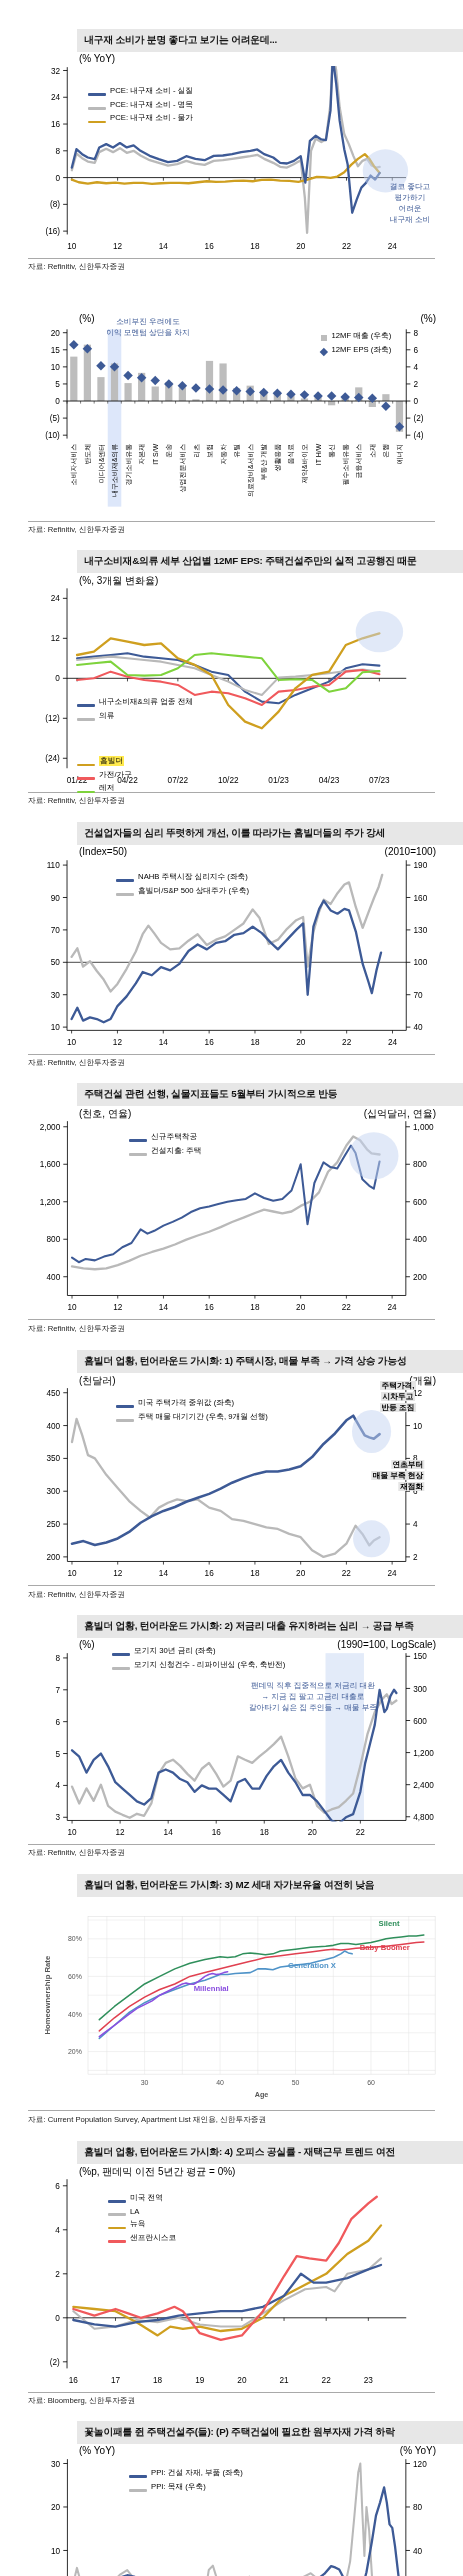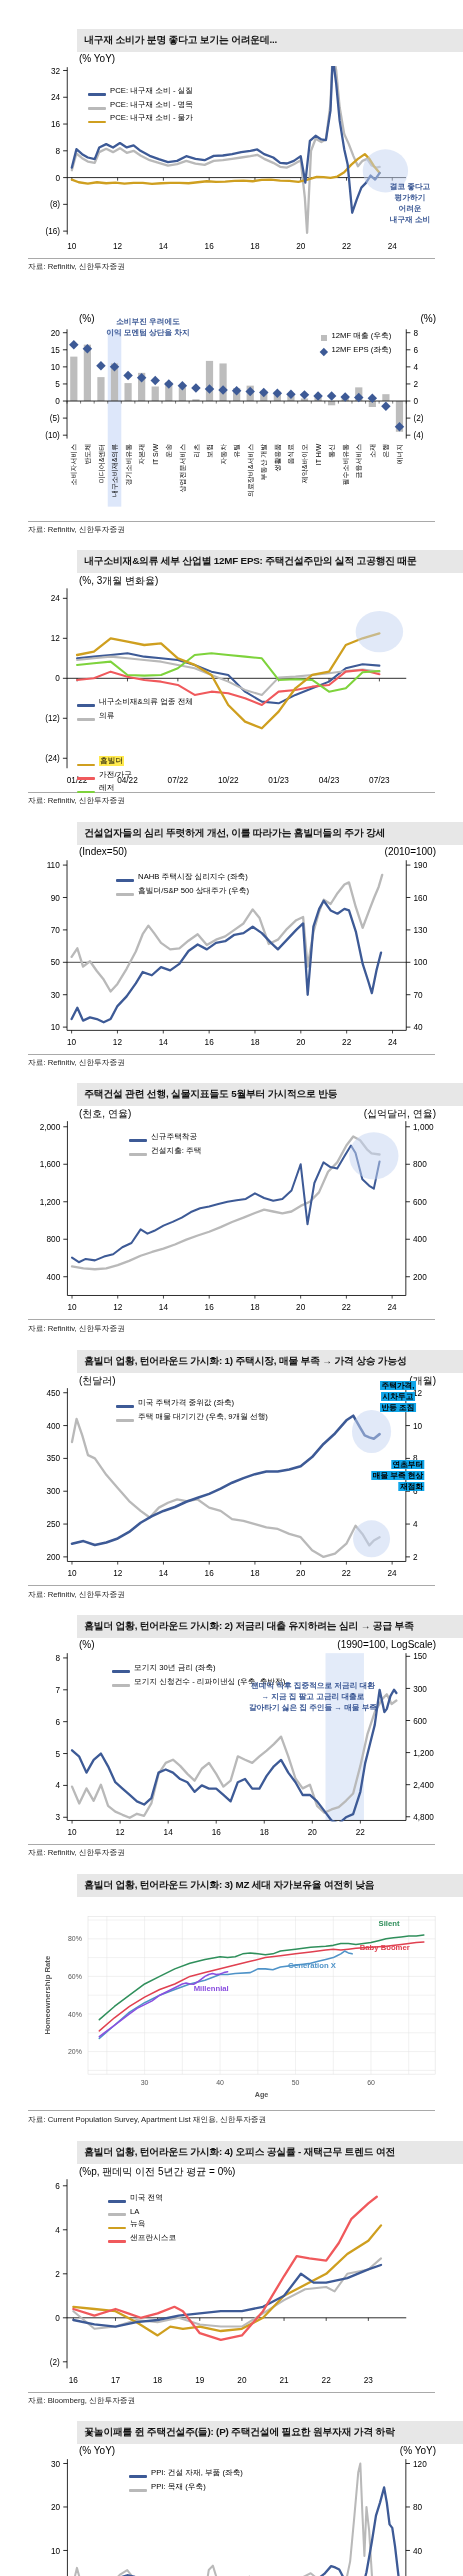--- a/index.html
+++ b/index.html
@@ -14,23 +14,23 @@
   svg.chart{position:absolute;left:0;top:33px;}
   .legend{position:absolute;z-index:3;}
   .lg-item{display:flex;align-items:flex-end;margin-bottom:3.6px;}
   .lg-line{width:17.5px;height:2.6px;border-radius:1px;margin-right:4.6px;flex:none;}
   .lg-sq{width:6.2px;height:6.2px;margin-right:4.6px;margin-left:5.7px;flex:none;}
   .lg-dia{width:5.7px;height:5.7px;transform:rotate(45deg);margin-right:5.2px;margin-left:5.7px;flex:none;}
   .lg-item span{font-size:7.7px;color:#000;white-space:nowrap;}
   .lg-item span.hl{background:#ffe94d;padding:0 1px;margin-top:32px;}
   .ann{position:absolute;z-index:4;transform:translateX(-50%);text-align:center;line-height:1.45;}
   .ann div{white-space:nowrap;}
-  .ann-blue{color:#3d5a96;font-weight:bold;font-size:7.7px;}
+  .ann-blue{color:#3d5a96;font-weight:normal;font-size:7.7px;}
   .ann-yellow{font-weight:bold;font-size:7.7px;color:#000;}
-  .ann-yellow div span{background:#0ea5e9;padding:0 1.5px;}
+  .ann-yellow div span{background:#e5e5e5;padding:0 1.5px;}
   .src{position:absolute;left:28px;font-size:7.7px;color:#1a1a1a;white-space:nowrap;text-align:right;}
   .rule{position:absolute;left:28px;width:407px;border-top:0.5px solid #a9a9a9;}
 </style>
 </head>
 <body>
 
 <div id="report">
     <div class="sec" style="top: 29px; height: 253px;">
       <div class="titlebar">
         <span>내구재 소비가 분명 좋다고 보기는 어려운데...</span>
@@ -611,21 +611,21 @@
         <defs>
           <clipPath id="cp6">
             <rect x="128" y="8" width="662" height="329"></rect>
           </clipPath>
         </defs>
         <g clip-path="url(#cp6)">
           <polyline points="139.3,269.2 153.3,301.9 167.3,272.7 181.3,296.8 195.3,265.5 209.3,306.8 223.3,317.9 237.3,324.0 251.3,329.7 265.3,322.0 279.3,325.9 293.3,301.9 307.3,244.5 321.3,223.2 335.3,217.0 349.3,229.0 363.3,244.5 377.3,257.7 391.3,234.5 405.3,223.2 419.3,244.5 433.3,269.2 447.3,257.7 461.3,210.4 475.3,217.0 489.3,223.2 503.3,210.4 517.3,199.3 531.3,186.8 545.3,172.2 559.3,210.4 573.3,253.5 587.3,272.7 601.3,265.5 615.3,306.8 629.3,320.0 643.3,313.6 657.3,309.1 671.3,296.8 685.3,282.5 699.3,229.0 713.3,166.7 727.3,124.5 741.3,99.8 750.7,89.8 760.0,108.8 769.3,102.1" fill="none" stroke="#b9b9b9" stroke-width="4.5" stroke-linejoin="round" stroke-linecap="round"></polyline>
           <polyline points="139.3,198.8 153.3,211.2 167.3,242.1 181.3,217.4 195.3,205.0 209.3,229.8 223.3,260.7 237.3,273.1 251.3,285.5 265.3,297.9 279.3,304.0 293.3,291.7 307.3,242.1 321.3,236.0 335.3,242.1 349.3,254.5 363.3,260.7 377.3,279.3 391.3,266.9 405.3,273.1 419.3,273.1 433.3,285.5 447.3,297.9 461.3,260.7 475.3,254.5 489.3,273.1 503.3,273.1 517.3,248.3 531.3,229.8 545.3,217.4 559.3,242.1 573.3,260.7 587.3,285.5 601.3,285.5 615.3,297.9 629.3,316.4 643.3,335.0 657.3,341.2 671.3,328.8 685.3,322.6 699.3,279.3 708.7,223.6 718.0,186.4 727.3,149.3 736.7,81.2 746.0,124.5 750.7,118.3 757.7,93.6 764.7,81.2 769.3,87.4" fill="none" stroke="#3d5a96" stroke-width="4.5" stroke-linejoin="round" stroke-linecap="round"></polyline>
         </g>
       </svg>
-      <div class="legend" style="left: 112px; top: 48px;">
+      <div class="legend" style="left: 112px; top: 31px;">
         <div class="lg-item">
           <span class="lg-line" style="background: rgb(61, 90, 150);"></span>
           <span>모기지 30년 금리 (좌축)</span>
         </div>
         <div class="lg-item">
           <span class="lg-line" style="background: rgb(185, 185, 185);"></span>
           <span>모기지 신청건수 - 리파이낸싱 (우축, 축반전)</span>
         </div>
       </div>
       <div class="ann ann-blue" style="left: 313px; top: 65px;">

